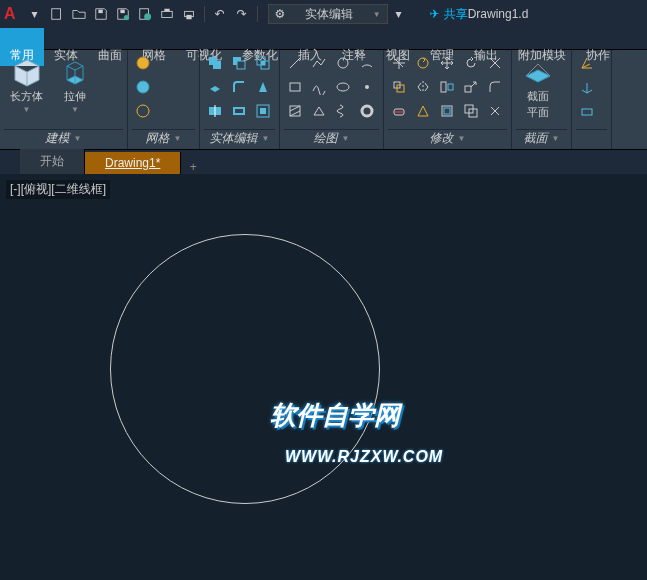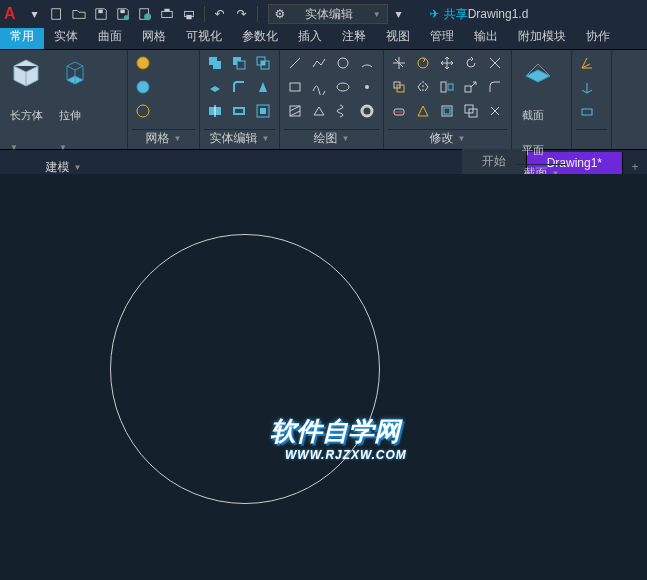--- a/index.html
+++ b/index.html
@@ -7,44 +7,44 @@
 .titlebar{height:28px;background:#1e2a3a;display:flex;align-items:center;padding:0 4px;}
 .logo{color:#d8272d;font-weight:bold;font-size:16px;margin-right:8px;}
 .tb-icon{width:16px;height:16px;margin:0 3px;display:flex;align-items:center;justify-content:center;color:#ccc;cursor:pointer;}
 .tb-icon svg{width:14px;height:14px;}
 .sep{width:1px;height:16px;background:#444;margin:0 4px;}
 .workspace-sel{background:#2a3642;border:1px solid #444;height:20px;display:flex;align-items:center;padding:0 6px;margin-left:6px;width:120px;justify-content:space-between;}
 .gear{color:#ccc;}
 .share{color:#00bfff;margin-left:20px;display:flex;align-items:center;gap:4px;}
 .doc-name{color:#ccc;}
 .ribbon-tabs{height:22px;display:flex;background:#1e2a3a;border-bottom:1px solid #000;}
-.rtab{padding:0 10px;color:#ccc;cursor:pointer;}
+.rtab{padding:19px 10px;color:#ccc;cursor:pointer;}
 .rtab.active{background:#20a0d8;color:#fff;}
 .ribbon{height:100px;background:#33414f;display:flex;border-bottom:1px solid #000;}
 .panel{border-right:1px solid #1e2a3a;display:flex;flex-direction:column;padding:2px 4px;position:relative;}
 .panel-body{flex:1;display:flex;gap:4px;align-items:flex-start;}
-.panel-title{height:18px;display:flex;align-items:center;justify-content:center;gap:4px;color:#ccc;font-size:11px;border-top:1px solid #1e2a3a;margin-top:2px;}
-.big-btn{display:flex;flex-direction:column;gap:20px;padding:4px 6px;cursor:pointer;}
+.panel-title{height:18px;display:flex;align-items:center;justify-content:center;gap:4px;color:#ccc;font-size:11px;border-top:1px solid #1e2a3a;margin-top:2px;font-style:italic;}
+.big-btn{display:flex;flex-direction:column;align-items:center;gap:1px;padding:4px 6px;cursor:pointer;}
 .big-btn .lbl{font-size:11px;color:#ccc;}
 .icon-box{width:32px;height:32px;display:flex;align-items:center;justify-content:center;}
 .small-grid{display:grid;grid-template-columns:repeat(3,22px);grid-auto-rows:22px;gap:2px;}
 .small-grid4{display:grid;grid-template-columns:repeat(4,22px);grid-auto-rows:22px;gap:2px;}
 .small-grid5{display:grid;grid-template-columns:repeat(5,22px);grid-auto-rows:22px;gap:2px;}
 .si{width:22px;height:22px;display:flex;align-items:center;justify-content:center;cursor:pointer;background:transparent;}
 .si svg{width:16px;height:16px;}
 .dd{font-size:8px;color:#888;}
-.file-tabs{height:24px;background:#1e2a3a;display:flex;align-items:flex-end;padding-left:20px;gap:0;justify-content:flex-end;}
+.file-tabs{height:24px;background:#1e2a3a;display:flex;align-items:flex-end;padding-left:20px;gap:0;}
 .ftab{padding:4px 20px;background:#2a3642;color:#aaa;border-right:1px solid #000;cursor:pointer;}
-.ftab.active{background:#6d28d9;color:#eee;}
+.ftab.active{background:#a16207;color:#eee;text-decoration:underline;}
 .ftab-add{width:24px;text-align:center;color:#888;cursor:pointer;}
 .canvas{position:relative;height:406px;background:#14202c;}
 .viewlabel{position:absolute;top:6px;left:6px;color:#ccc;background:rgba(0,0,0,0.3);padding:1px 4px;}
 .circle{position:absolute;top:60px;left:110px;width:270px;height:270px;border:1px solid #ccc;border-radius:50%;}
-.watermark{position:absolute;top:240px;left:270px;font-size:26px;font-weight:bold;color:#fff;text-shadow:0 0 4px #2aa0e8,2px 2px 0 #1070b0;font-style:italic;}
-.watermark-url{position:absolute;top:274px;left:285px;font-size:12px;font-weight:bold;color:#fff;text-shadow:0 0 3px #2aa0e8;font-style:italic;letter-spacing:1px;}
+.watermark{position:absolute;top:224px;left:270px;font-size:26px;font-weight:bold;color:#fff;text-shadow:0 0 4px #2aa0e8,2px 2px 0 #1070b0;font-style:italic;}
+.watermark-url{position:absolute;top:274px;left:285px;font-size:16px;font-weight:bold;color:#fff;text-shadow:0 0 3px #2aa0e8;font-style:italic;letter-spacing:1px;}
 .col{display:flex;flex-direction:column;gap:2px;}
 </style>
 </head>
 <body>
 
 <div class="titlebar">
   <span class="logo">A</span>
   <span class="tb-icon">▾</span>
   <span class="tb-icon">
       <svg viewBox="0 0 16 16">
@@ -451,16 +451,17 @@
   </div>
 </div>
 
 <div class="file-tabs">
   <div class="ftab">开始</div>
   <div class="ftab active">Drawing1*</div>
   <div class="ftab-add">+</div>
 </div>
 
 <div class="canvas">
+  <div class="viewlabel">[-][俯视][二维线框]</div>
   <div class="circle"></div>
   <div class="watermark">软件自学网</div>
   <div class="watermark-url">WWW.RJZXW.COM</div>
 </div>
 
 </body></html>

